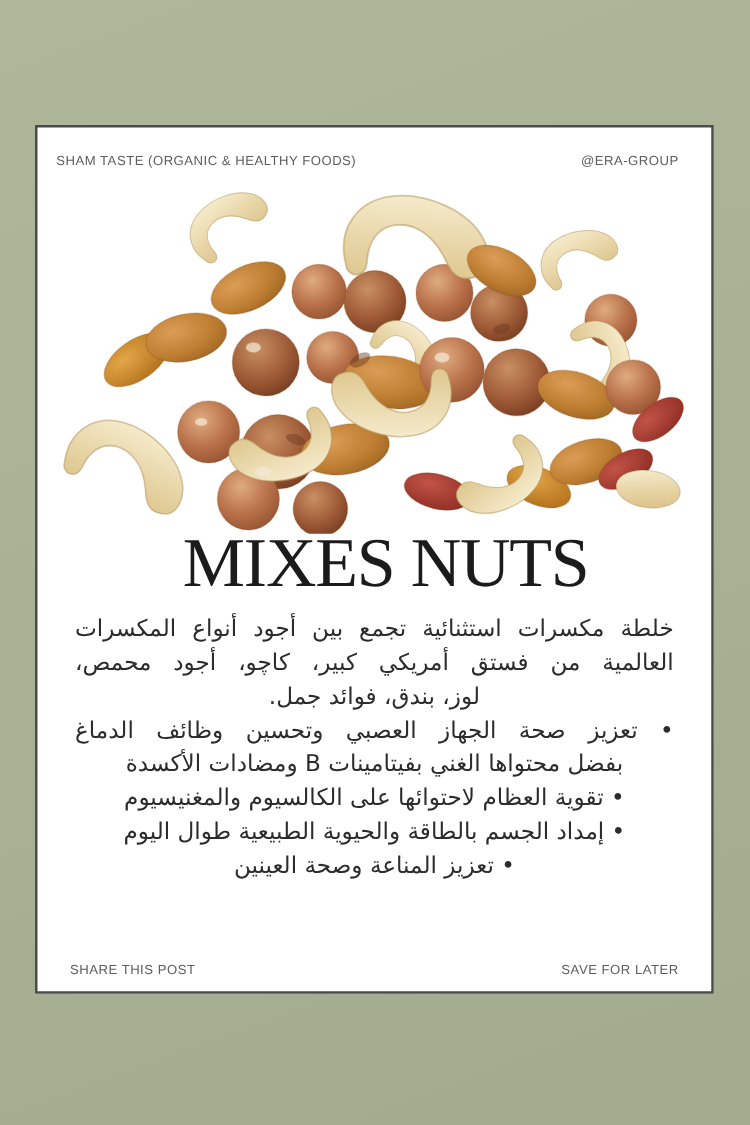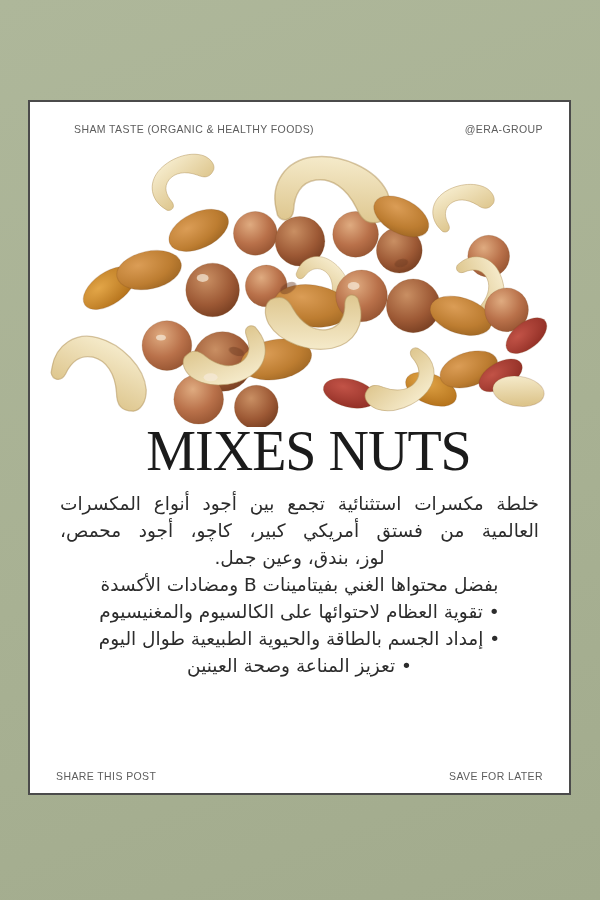--- a/index.html
+++ b/index.html
@@ -14,21 +14,21 @@
     position: absolute;
     left: 28px; top: 100px;
     width: 543px; height: 695px;
     background: #ffffff;
     border: 2px solid #4b4b4b;
   }
   .hdr {
     display: flex;
     justify-content: space-between;
     align-items: baseline;
-    padding: 21px 26px 0 44px;
+    padding: 21px 26px 0 15px;
     font-size: 10.5px;
     letter-spacing: 0.4px;
     color: #5d5d5d;
   }
   .hero {
     display: block;
     margin: 4px auto 0 auto;
     width: 500px; height: 288px;
   }
   .ttl {
@@ -161,21 +161,22 @@
       <ellipse cx="186" cy="214" rx="8" ry="4" transform="rotate(20 186 214)"></ellipse>
       <ellipse cx="352" cy="125" rx="7" ry="4" transform="rotate(-15 352 125)"></ellipse>
     </g>
   </svg>
 
   <div class="ttl">MIXES NUTS</div>
 
   <div class="desc">
     <div class="ln j">خلطة مكسرات استثنائية تجمع بين أجود أنواع المكسرات</div>
     <div class="ln j">العالمية من فستق أمريكي كبير، كاچو، أجود محمص،</div>
-    <div class="ln c">لوز، بندق، وعين جمل.</div>
+    <div class="ln c">لوز، بندق، فوائد جمل.</div>
+    <div class="ln j">• تعزيز صحة الجهاز العصبي وتحسين وظائف الدماغ</div>
     <div class="ln c">بفضل محتواها الغني بفيتامينات B ومضادات الأكسدة</div>
     <div class="ln c">• تقوية العظام لاحتوائها على الكالسيوم والمغنيسيوم</div>
     <div class="ln c">• إمداد الجسم بالطاقة والحيوية الطبيعية طوال اليوم</div>
     <div class="ln c">• تعزيز المناعة وصحة العينين</div>
   </div>
 
   <div class="ftr">
     <span>SHARE THIS POST</span>
     <span>SAVE FOR LATER</span>
   </div>

